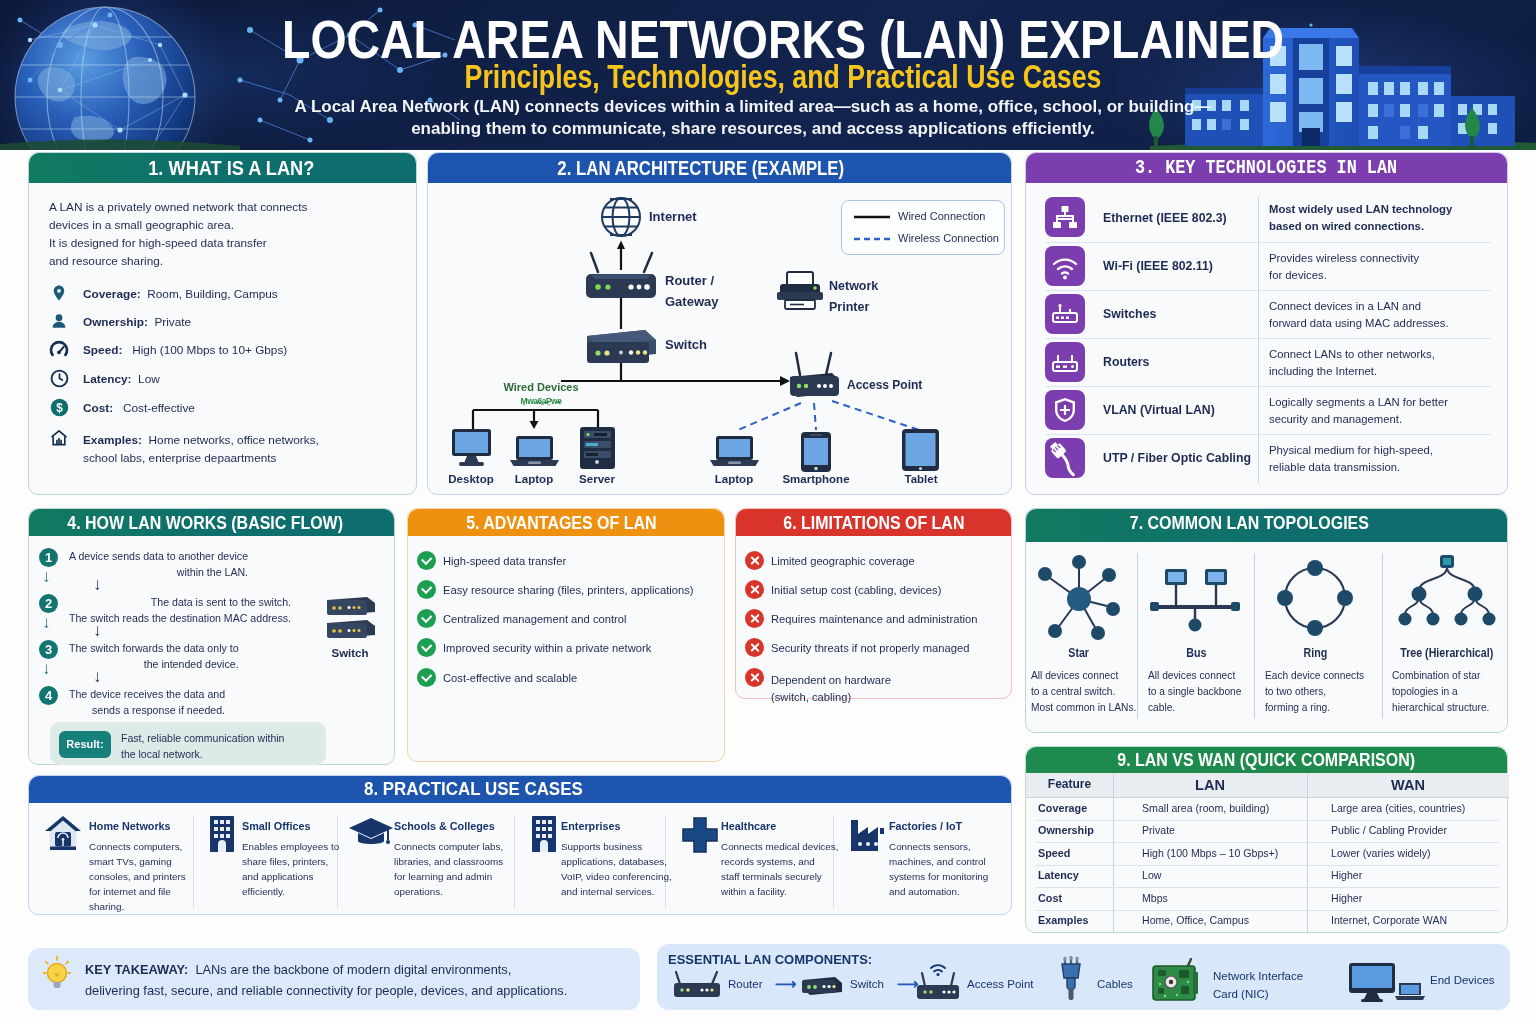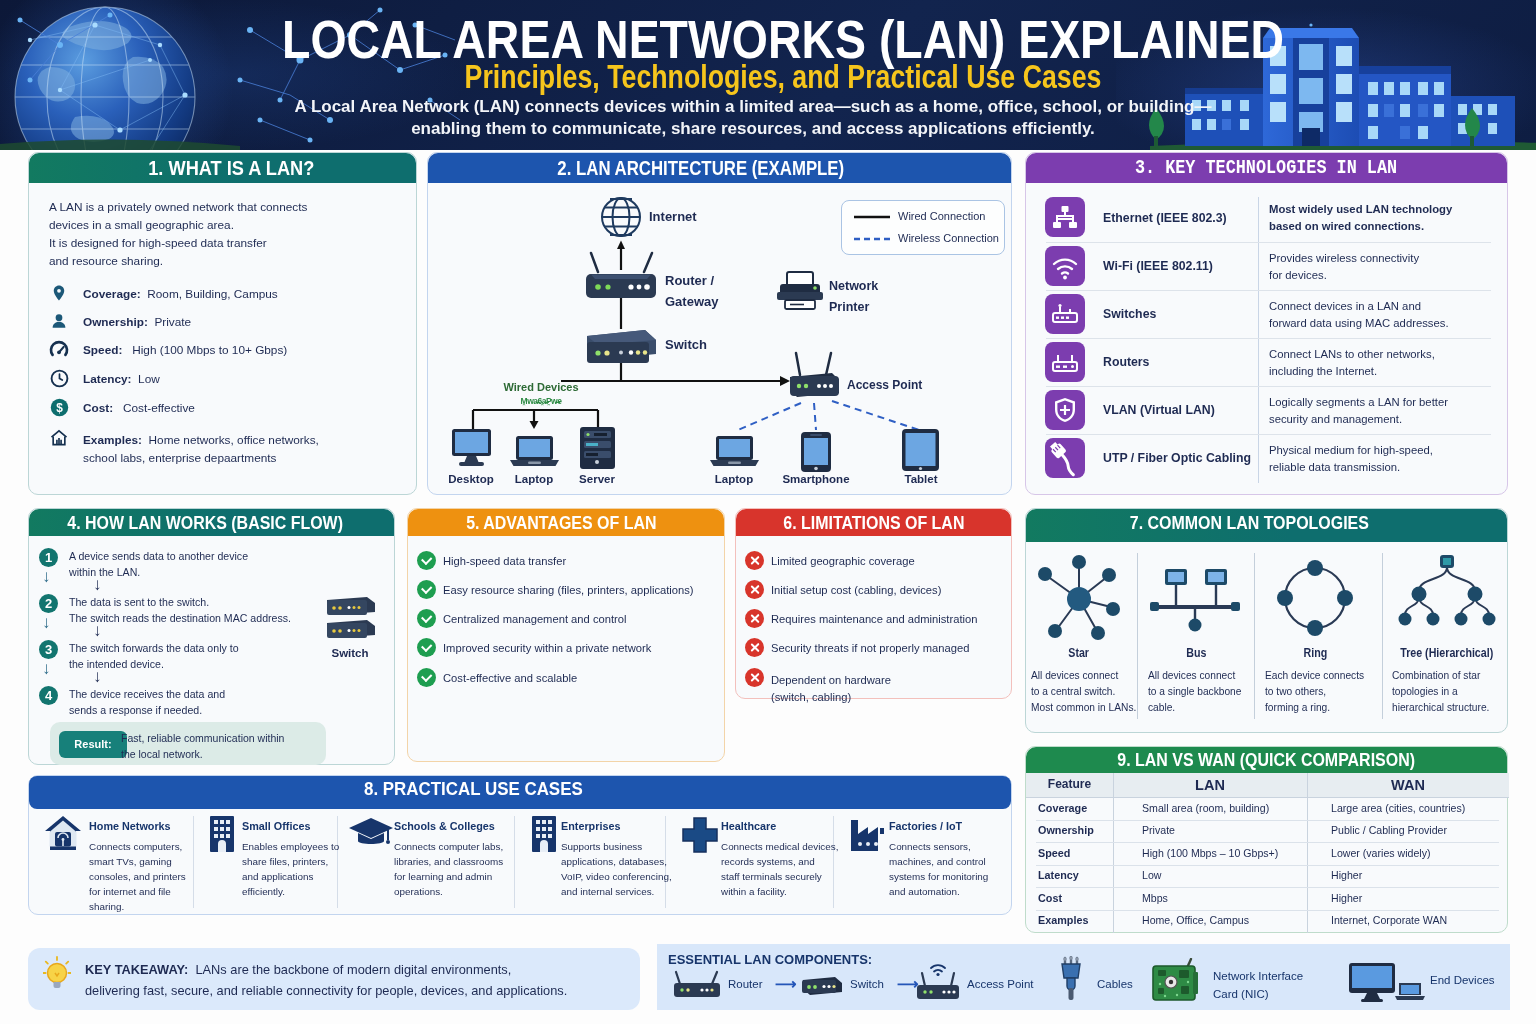--- a/index.html
+++ b/index.html
@@ -22,21 +22,21 @@
 .h-orange { background:#ee9110; }
 .h-red { background:#d8342c; }
 .h-green { background:#1e8a4e; }
 .chk { position:absolute; left:9px; width:19px; height:19px; border-radius:50%; background:#1e9e50; }
 .chk::after { content:""; position:absolute; left:5px; top:4.5px; width:7px; height:4.5px; border-left:2.4px solid #fff; border-bottom:2.4px solid #fff; transform:rotate(-45deg); }
 .xmk { position:absolute; left:9px; width:19px; height:19px; border-radius:50%; background:#d8352b; }
 .xmk::before, .xmk::after { content:""; position:absolute; left:9px; top:4px; width:2.4px; height:11px; background:#fff; border-radius:1px; }
 .xmk::before { transform:rotate(45deg); } .xmk::after { transform:rotate(-45deg); }
 .itx { left:35px; font-size:11.2px; font-weight:500; color:#1e2a52; white-space:nowrap; }
 .stpc { position:absolute; left:10px; width:19px; height:19px; border-radius:50%; background:#12756f; color:#fff; font-size:13px; font-weight:bold; text-align:center; line-height:19px; }
-.stx { left:40px; font-size:10.6px; line-height:15.8px; font-weight:500; color:#1e2a52; white-space:nowrap; }
+.stx { left:40px; font-size:10.6px; line-height:15.8px; font-weight:500; color:#1e2a52; white-space:nowrap;text-align:right; }
 .sarr { position:absolute; font-size:17px; color:#2d6b8a; }
 .tpn { font-size:13px; font-weight:bold; text-align:center; }
 .tpn span { display:inline-block; transform:scaleX(0.82); transform-origin:center; white-space:nowrap; }
 .tpd { font-size:10.2px; line-height:15.8px; font-weight:500; }
 .uct { font-size:10.8px; font-weight:bold; color:#17356b; white-space:nowrap; }
 .ucd { font-size:9.9px; line-height:15px; font-weight:500; color:#1e2a52; white-space:nowrap; }
 .tf { left:12px; font-size:10.8px; font-weight:600; color:#1e2a52; }
 .tl { left:116px; font-size:10.6px; font-weight:500; color:#1e2a52; white-space:nowrap; }
 .tw { left:305px; font-size:10.6px; font-weight:500; color:#1e2a52; white-space:nowrap; }
 .cpl { font-size:11.5px; font-weight:500; color:#17356b; white-space:nowrap; }
@@ -513,21 +513,21 @@
         <circle cx="13" cy="39" r="1.8" fill="#e8c93e"></circle>
           <circle cx="19" cy="39" r="1.8" fill="#e8c93e"></circle>
         <circle cx="28" cy="38.5" r="1.5" fill="#fff"></circle>
           <circle cx="33" cy="38.5" r="1.5" fill="#e8c93e"></circle>
           <circle cx="38" cy="38.5" r="1.5" fill="#e8c93e"></circle>
       </svg>
     </div>
     <div class="abs navy" style="left:292px;top:138px;width:58px;text-align:center;font-size:11.5px;font-weight:bold;">Switch</div>
 
     <div class="abs" style="left:21px;top:213px;width:276px;height:43px;background:#dcebe7;border-radius:10px;"></div>
-    <div class="abs" style="left:30px;top:222px;width:68px;height:27px;background:#17807a;border-radius:6px;color:#fff;font-size:11px;font-weight:bold;text-align:center;line-height:27px;">Result:</div>
+    <div class="abs" style="left:30px;top:222px;width:52px;height:27px;background:#17807a;border-radius:6px;color:#fff;font-size:11px;font-weight:bold;text-align:center;line-height:27px;">Result:</div>
     <div class="abs navy" style="left:92px;top:221px;font-size:10.5px;line-height:16px;font-weight:500;">Fast, reliable communication within<br>the local network.</div>
   </div>
 
   <div class="panel" id="p5" style="left:407px;top:508px;width:318px;height:254px;border:1px solid #f3d4a8;">
     <div class="phead h-orange" style="height:27px;font-size:19px;line-height:27px;"><span style="position:relative;left:-5px;">5. ADVANTAGES OF LAN</span></div>
     <div class="chk" style="top:42px;"></div>
       <div class="abs itx" style="top:46px;">High-speed data transfer</div>
     <div class="chk" style="top:71px;"></div>
       <div class="abs itx" style="top:75px;">Easy resource sharing (files, printers, applications)</div>
     <div class="chk" style="top:100px;"></div>
@@ -621,21 +621,21 @@
     <div class="abs navy tpn" style="left:127px;top:136px;width:86px;"><span>Bus</span></div>
     <div class="abs navy tpn" style="left:246px;top:136px;width:86px;"><span>Ring</span></div>
     <div class="abs navy tpn" style="left:346px;top:136px;width:150px;"><span>Tree (Hierarchical)</span></div>
     <div class="abs navy tpd" style="left:5px;top:159px;">All devices connect<br>to a central switch.<br>Most common in LANs.</div>
     <div class="abs navy tpd" style="left:122px;top:159px;">All devices connect<br>to a single backbone<br>cable.</div>
     <div class="abs navy tpd" style="left:239px;top:159px;">Each device connects<br>to two others,<br>forming a ring.</div>
     <div class="abs navy tpd" style="left:366px;top:159px;">Combination of star<br>topologies in a<br>hierarchical structure.</div>
   </div>
 
   <div class="panel" id="p8" style="left:28px;top:775px;width:984px;height:140px;border:1px solid #c3d5ef;">
-    <div class="phead h-blue" style="height:33px;font-size:18px;line-height:27px;border-radius:8px;"><span style="position:relative;left:-47px;transform:scaleX(0.94);">8. PRACTICAL USE CASES</span></div>
+    <div class="phead h-blue" style="height:27px;font-size:18px;line-height:27px;"><span style="position:relative;left:-47px;transform:scaleX(0.94);">8. PRACTICAL USE CASES</span></div>
     <div class="abs" style="left:164px;top:40px;width:1px;height:92px;background:#d5dde8;"></div>
     <div class="abs" style="left:308px;top:40px;width:1px;height:92px;background:#d5dde8;"></div>
     <div class="abs" style="left:485px;top:40px;width:1px;height:92px;background:#d5dde8;"></div>
     <div class="abs" style="left:636px;top:40px;width:1px;height:92px;background:#d5dde8;"></div>
     <div class="abs" style="left:804px;top:40px;width:1px;height:92px;background:#d5dde8;"></div>
 
     <div class="abs" style="left:14px;top:38px;"><svg width="40" height="38" viewBox="0 0 40 38">
       <path d="M20 2 L38 17 H33 V36 H7 V17 H2 Z" fill="#17356b"></path>
       <path d="M20 6.5 L33.5 18 V32.5 H6.5 V18 Z" fill="#dfe8f2"></path>
       <rect x="12" y="18" width="16" height="14.5" rx="2" fill="#17356b"></rect>
@@ -748,21 +748,21 @@
       <g stroke="#e8b820" stroke-width="1.8" stroke-linecap="round">
             <path d="M14 4v-3M4.8 7.6l-2-2M23.2 7.6l2-2M2.5 17H0M25.5 17H28"></path>
           </g>
       <circle cx="14" cy="17" r="9.5" fill="#f7d347" stroke="#e8a81c" stroke-width="1.5"></circle>
       <path d="M10.5 26 h7 v4 a2 2 0 0 1 -2 2 h-3 a2 2 0 0 1 -2 -2 z" fill="#9aa7bd"></path>
       <path d="M12 17 l2 3 l2 -3" fill="none" stroke="#e8a81c" stroke-width="1.5"></path>
     </svg></div>
     <div class="abs navy" style="left:57px;top:11px;font-size:12.8px;line-height:21px;font-weight:500;"><b>KEY TAKEAWAY:</b>&nbsp; LANs are the backbone of modern digital environments,<br>delivering fast, secure, and reliable connectivity for people, devices, and applications.</div>
   </div>
 
-  <div class="abs" id="components" style="left:657px;top:944px;width:853px;height:66px;background:#d8e7fa;border-radius:0;">
+  <div class="abs" id="components" style="left:657px;top:944px;width:853px;height:66px;background:#d8e7fa;border-radius:12px;">
     <div class="abs" style="left:11px;top:8px;font-size:13px;font-weight:bold;color:#17356b;">ESSENTIAL LAN COMPONENTS:</div>
 
     <div class="abs" style="left:15px;top:26px;"><svg width="50" height="32" viewBox="0 0 50 32">
       <path d="M8 14 L4 2" stroke="#2b3a52" stroke-width="2.2" stroke-linecap="round"></path>
       <path d="M40 14 L45 2" stroke="#2b3a52" stroke-width="2.2" stroke-linecap="round"></path>
       <rect x="2" y="13" width="46" height="14" rx="3" fill="#2b3a52"></rect>
       <circle cx="10" cy="20" r="1.7" fill="#8fe06a"></circle>
           <circle cx="16" cy="20" r="1.7" fill="#e8e48a"></circle>
       <circle cx="30" cy="20" r="1.6" fill="#fff"></circle>
           <circle cx="35" cy="20" r="1.6" fill="#fff"></circle>

